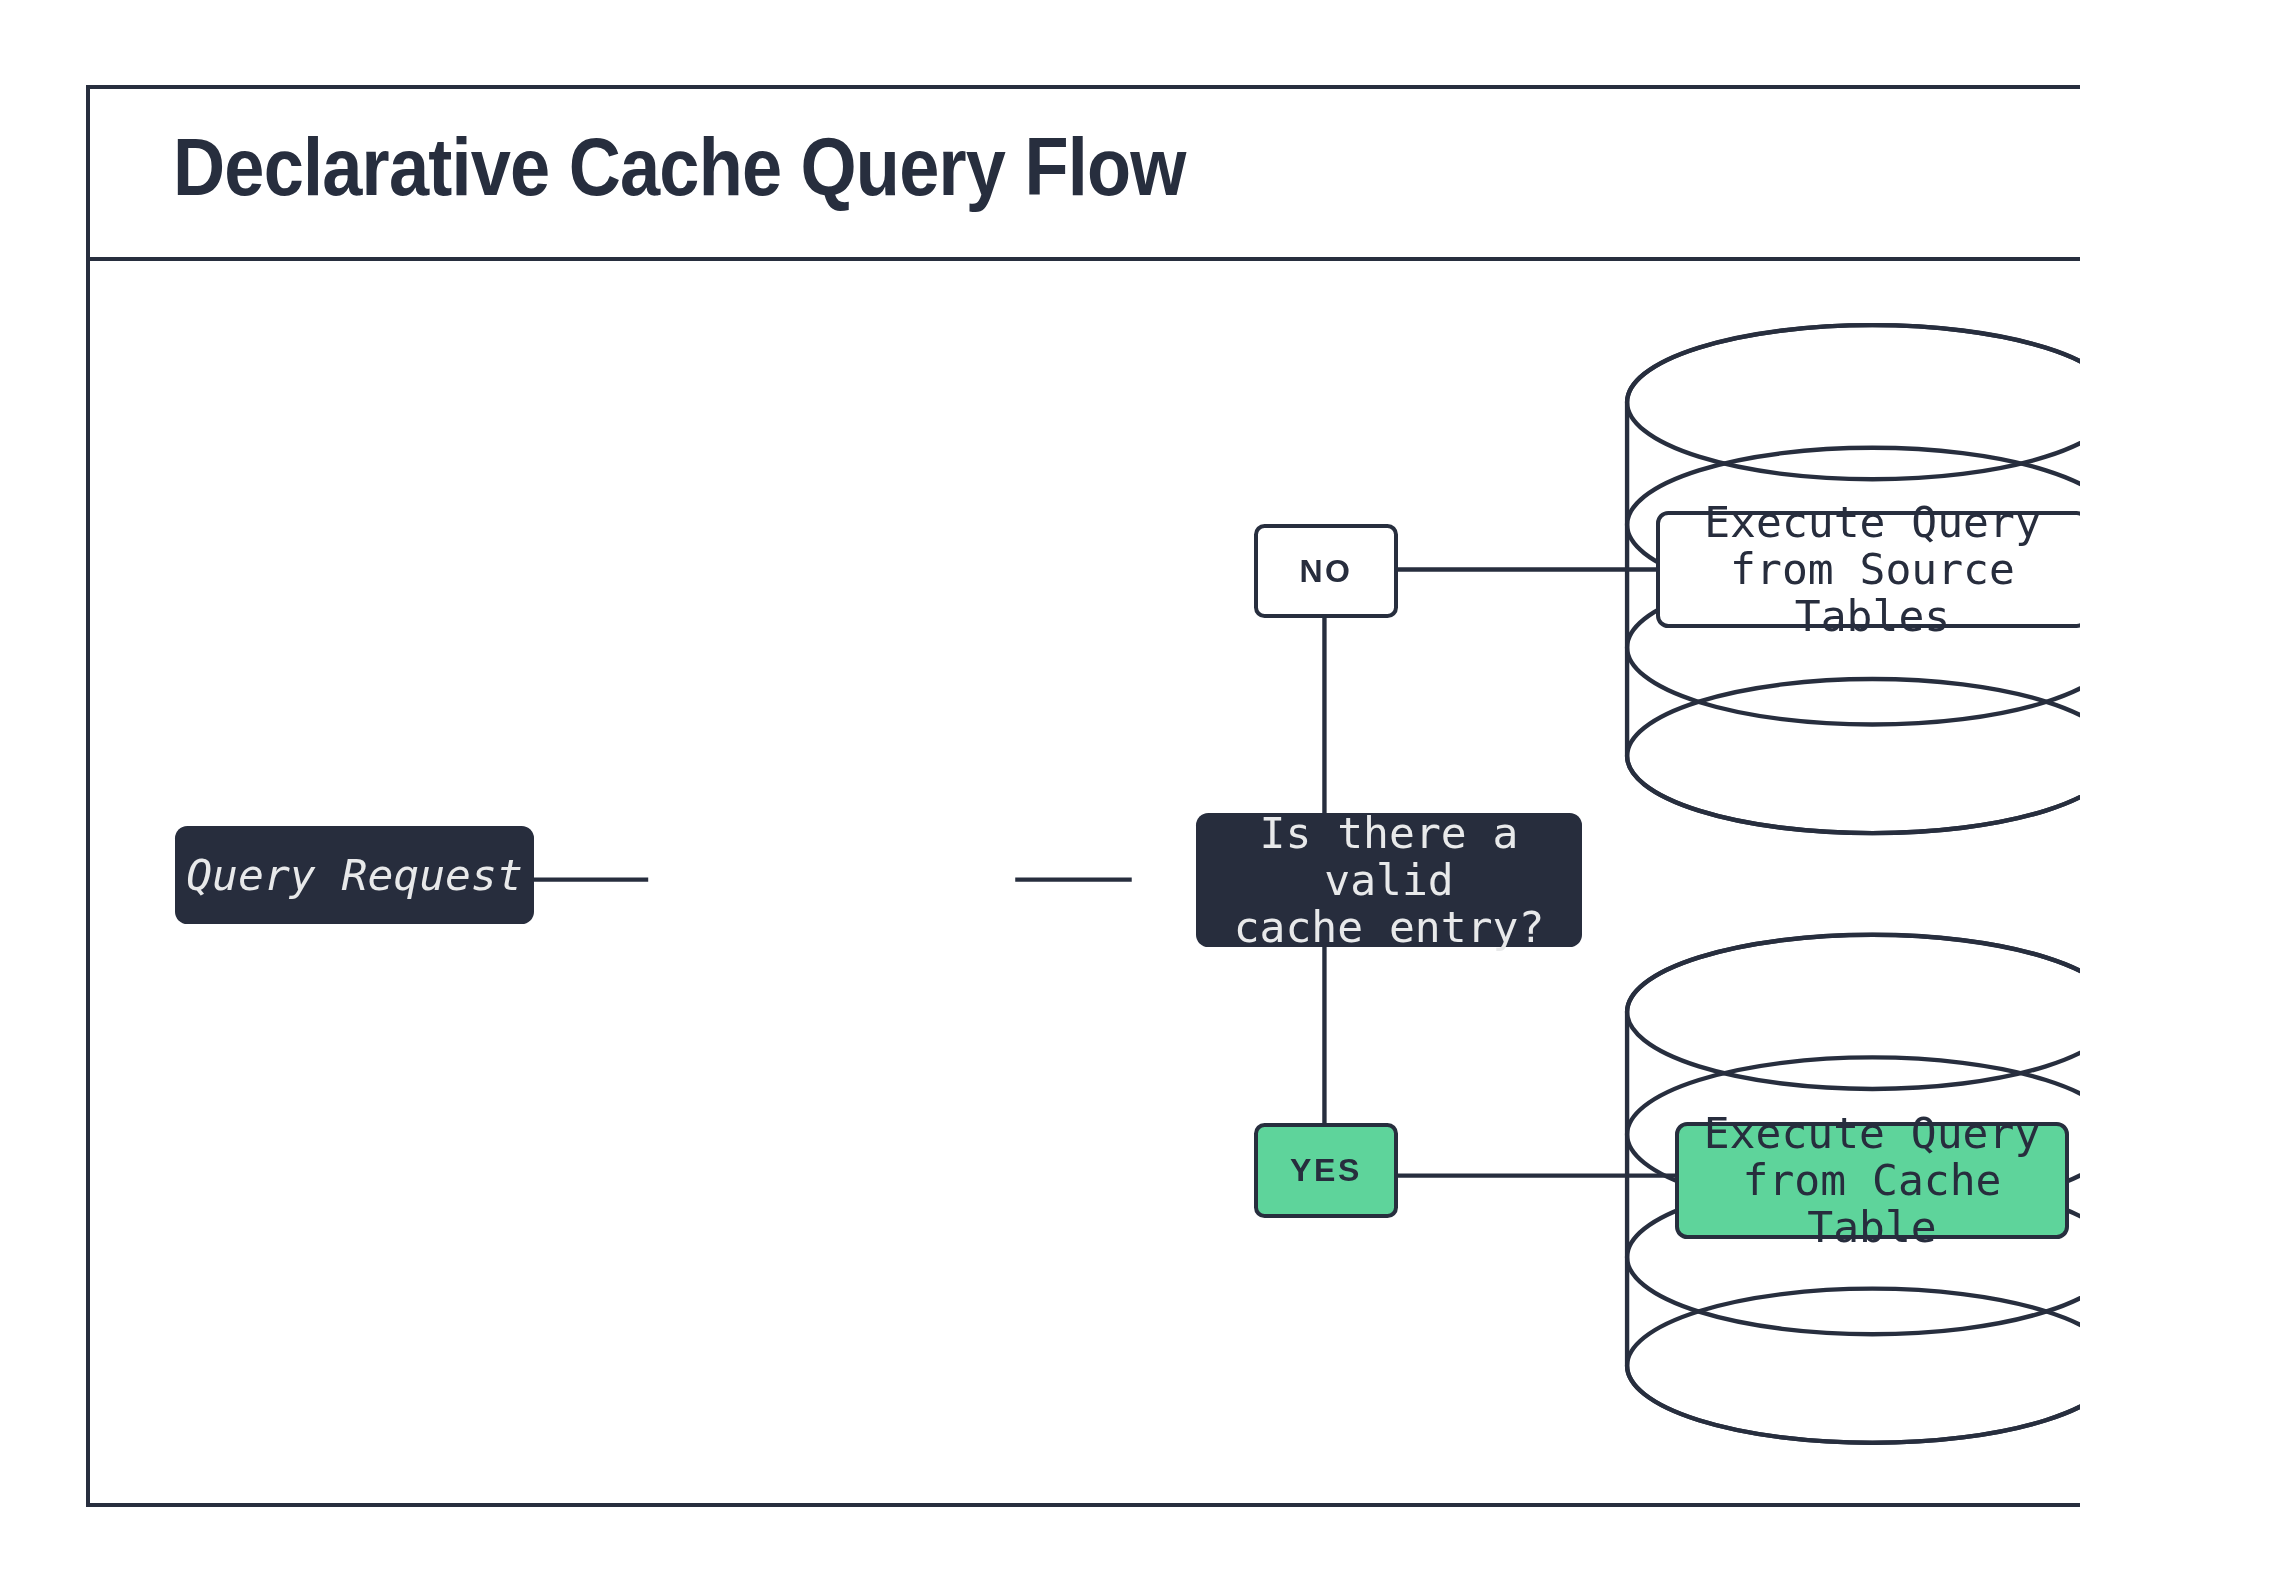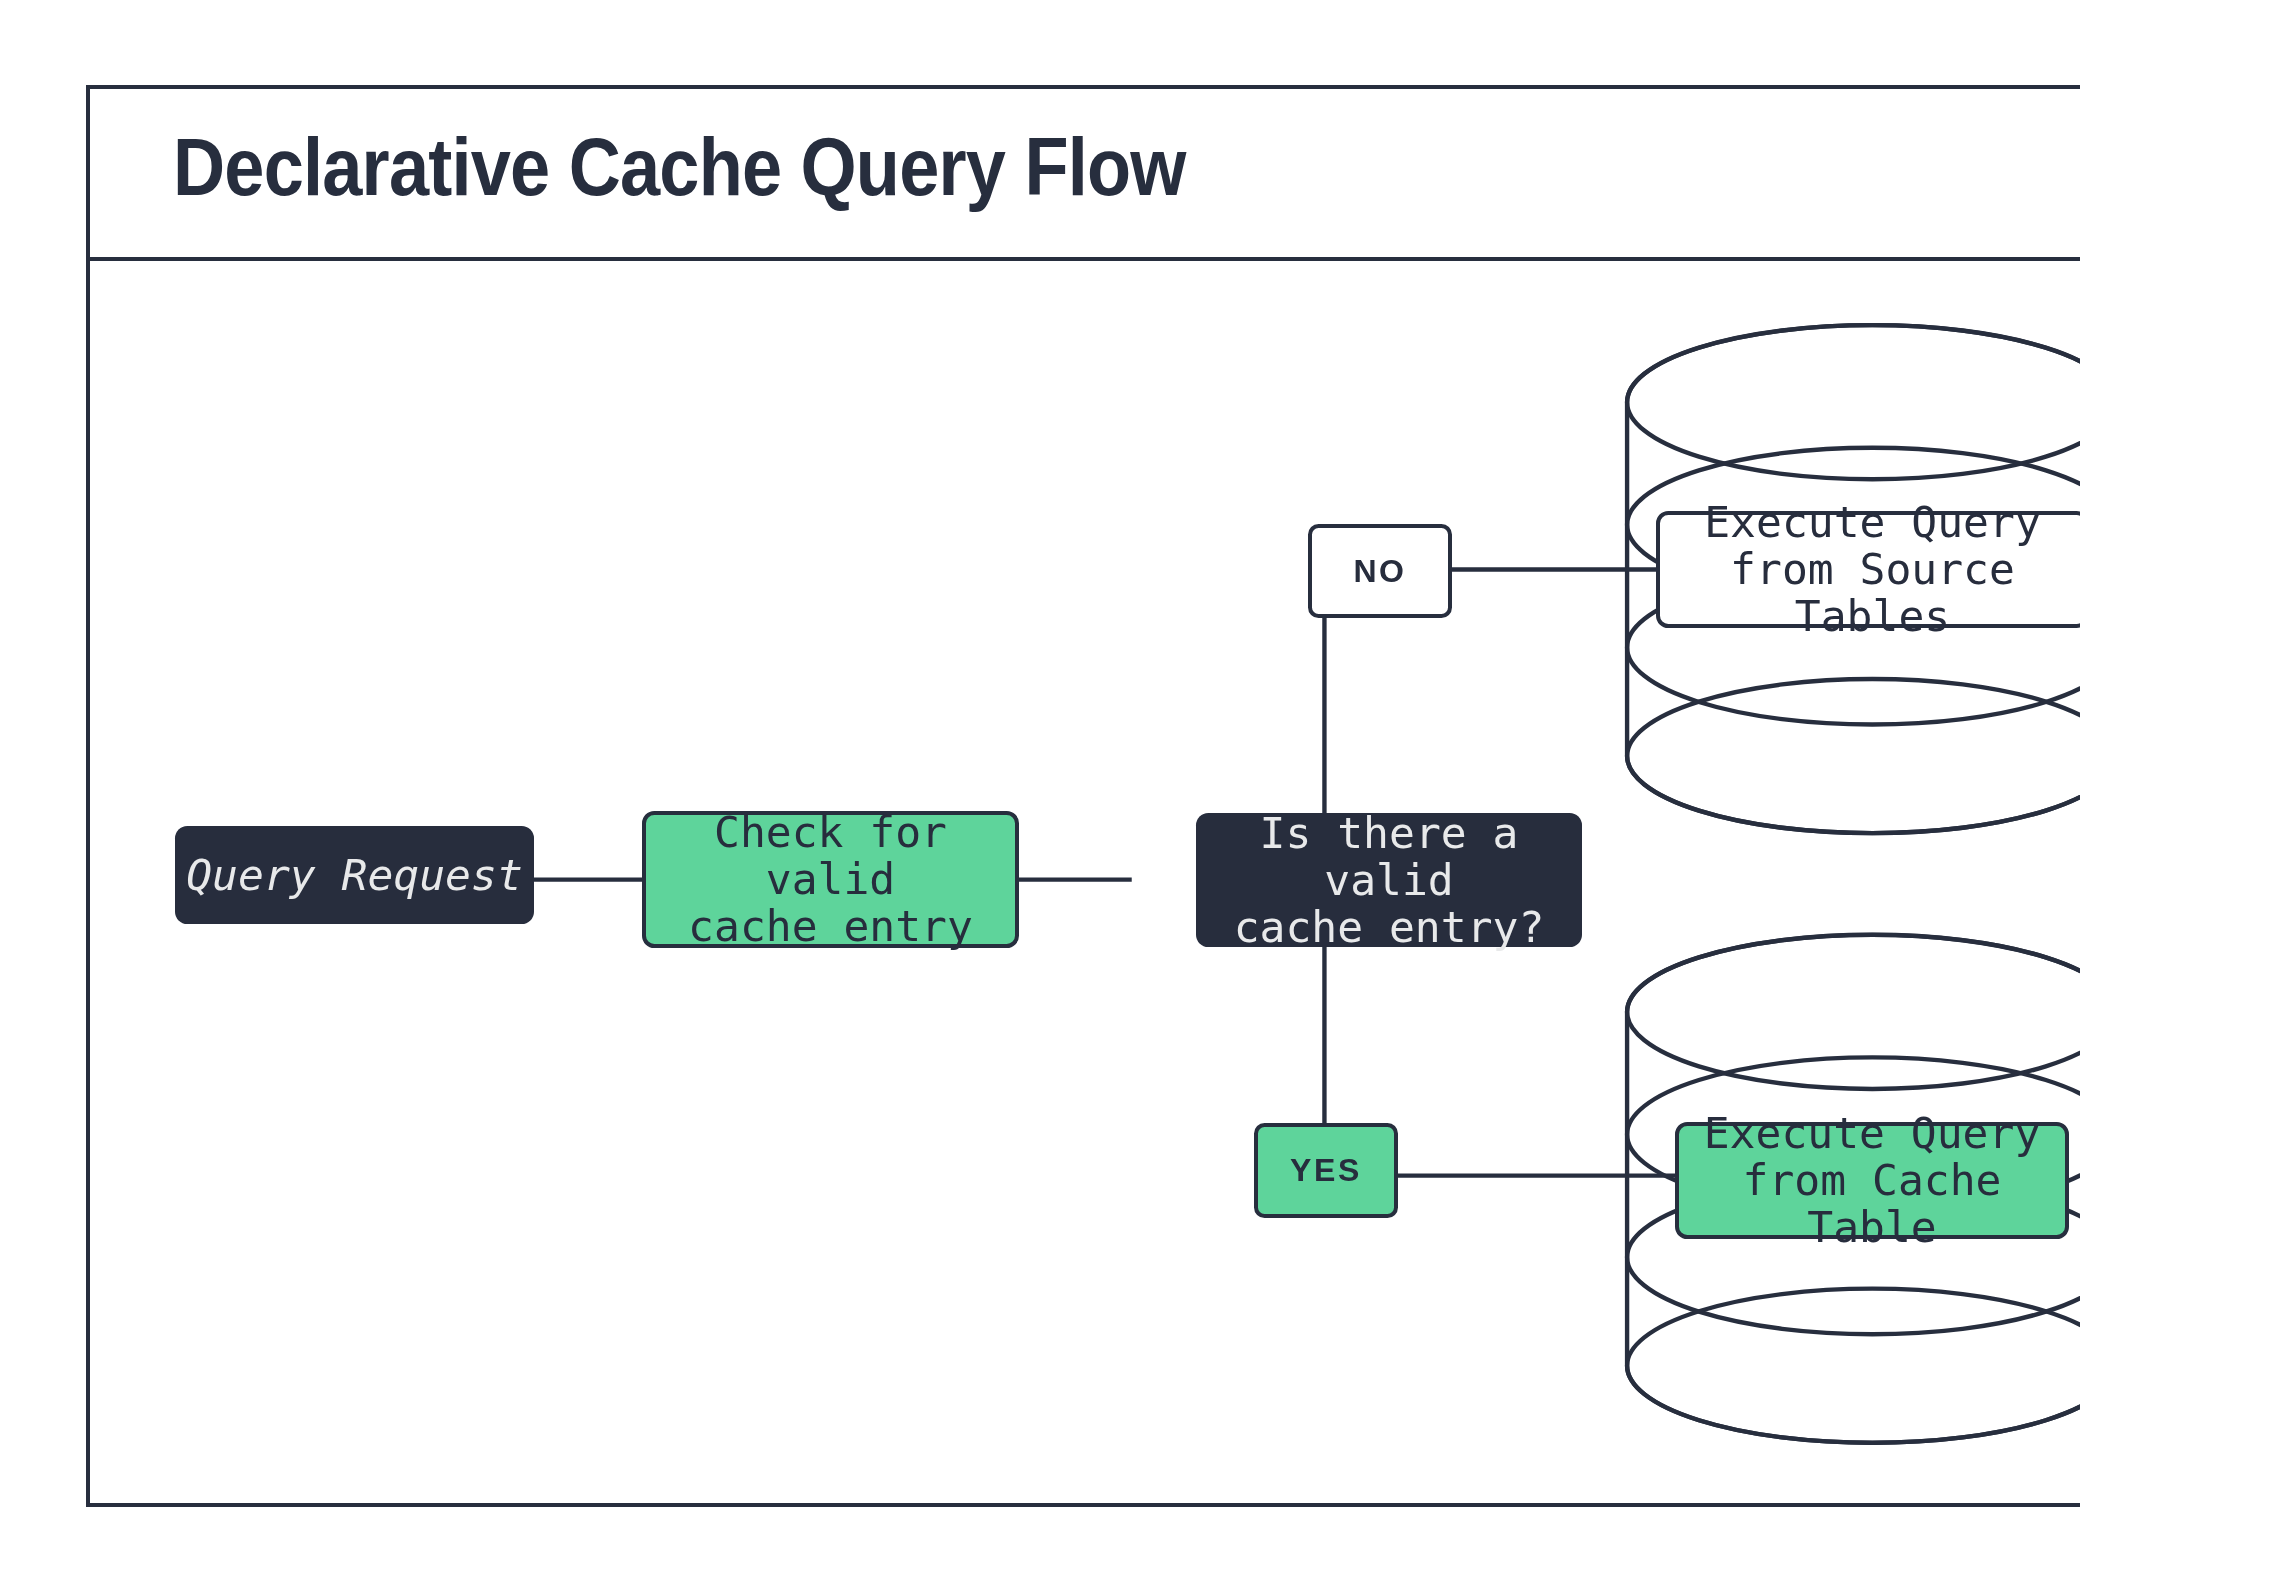--- a/index.html
+++ b/index.html
@@ -88,21 +88,21 @@
     font-family: "Liberation Sans", sans-serif;
     font-weight: 700;
     font-size: 32px;
     letter-spacing: 2.6px;
     border-radius: 10.5px;
   }
   
   .n-query    { left: 175px;  top: 826px;  width: 359px; height: 98px; font-style: italic; }
   .n-check    { left: 642px;  top: 811px;  width: 377px; height: 137px; }
   .n-decision { left: 1196px; top: 813px;  width: 386px; height: 134px; }
-  .n-no       { left: 1308px; top: 524px;  width: 144px; height: 94px; }
+  .n-no       { left: 1254px; top: 524px;  width: 144px; height: 94px; }
   .n-yes      { left: 1254px; top: 1123px; width: 144px; height: 95px; }
   .n-srclabel { left: 1656px; top: 511px;  width: 433px; height: 117px; }
   .n-cachelabel { left: 1675px; top: 1122px; width: 394px; height: 117px; }
 </style>
 </head>
 <body>
 
 <div class="canvas">
 
   <div class="frame"></div>
@@ -132,22 +132,20 @@
       <line x1="1159" y1="1004" x2="1292" y2="1004"></line>
       <line x1="1512" y1="700" x2="1512" y2="932"></line>
       <line x1="1512" y1="1078" x2="1512" y2="1286"></line>
       <line x1="1592" y1="650" x2="1895" y2="650"></line>
       <line x1="1592" y1="1342" x2="1918" y2="1342"></line>
     </g>
   </svg>
 
   <div class="node dark n-query">Query Request</div>
 
-  <div class="node green n-check">Check for valid
-cache entry</div>
 
   <div class="node dark n-decision">Is there a valid
 cache entry?</div>
 
   <div class="node white badge n-no">NO</div>
 
   <div class="node green badge n-yes">YES</div>
 
   <div class="node white n-srclabel">Execute Query
 from Source Tables</div>

